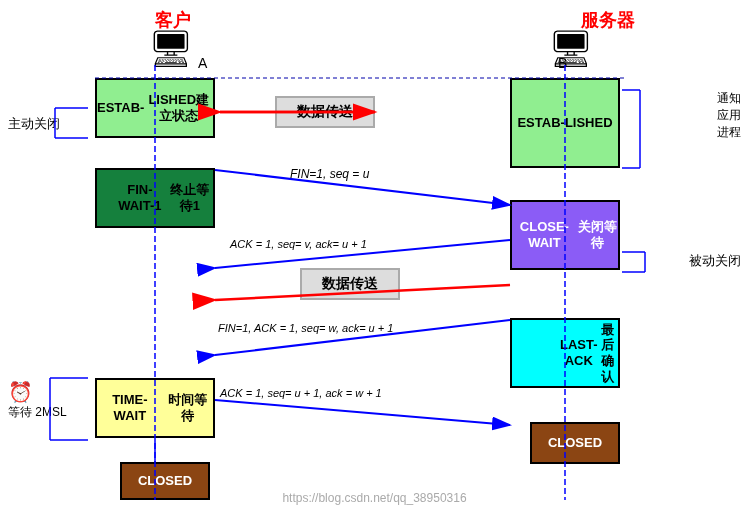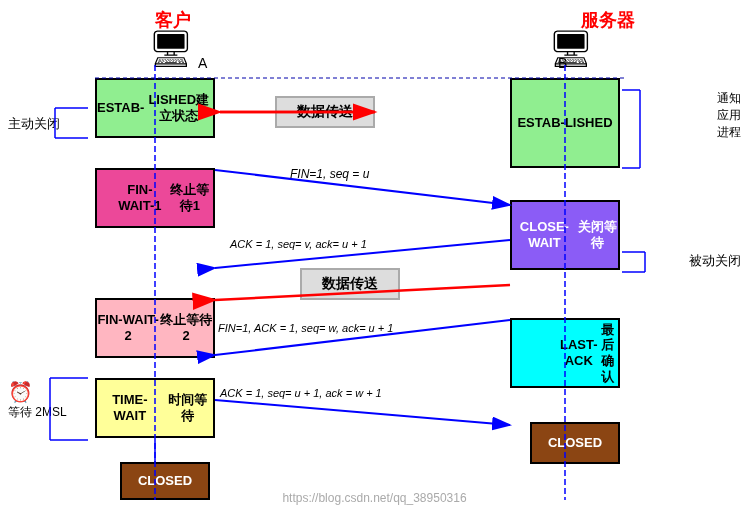--- a/index.html
+++ b/index.html
@@ -73,21 +73,21 @@
       top: 78px;
       width: 120px;
       height: 60px;
       background: #90ee90;
     }
     .box-finwait1 {
       left: 95px;
       top: 168px;
       width: 120px;
       height: 60px;
-      background: #ec4899;
+      background: #15803d;
       padding-left: 16px;
     }
     .box-finwait2 {
       left: 95px;
       top: 298px;
       width: 120px;
       height: 60px;
       background: #ffb6c1;
     }
     .box-timewait {
@@ -242,24 +242,20 @@
     <span>等待 2MSL</span>
   </div>
 
   <div class="state-box box-established-left">
     <span>ESTAB-</span>
       <span>LISHED建立状态</span>
   </div>
   <div class="state-box box-finwait1">
     <span>FIN-WAIT-1</span>
       <span>终止等待1</span>
-  </div>
-  <div class="state-box box-finwait2">
-    <span>FIN-WAIT-2</span>
-      <span>终止等待2</span>
   </div>
   <div class="state-box box-timewait">
     <span>TIME-WAIT</span>
       <span>时间等待</span>
   </div>
   <div class="state-box box-closed-left">
     <span>CLOSED</span>
   </div>
 
   <div class="state-box box-established-right">

